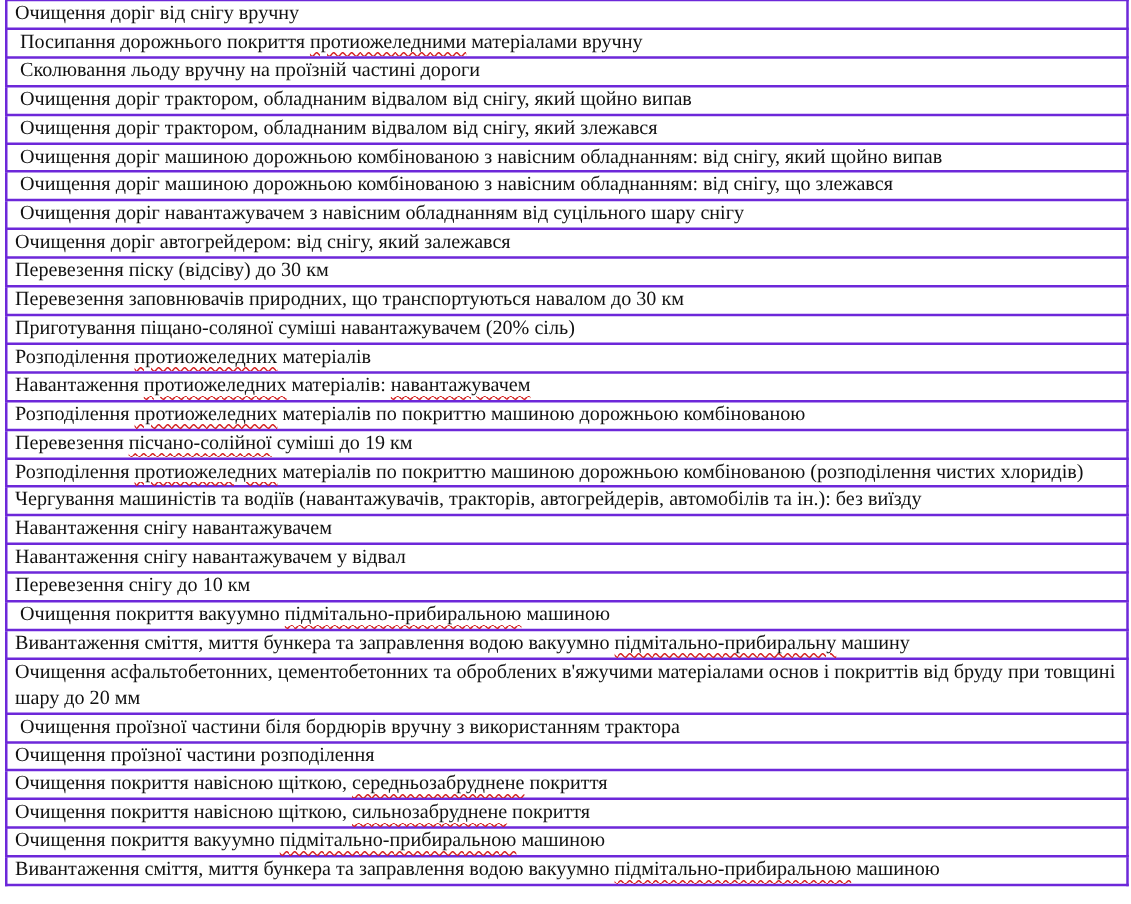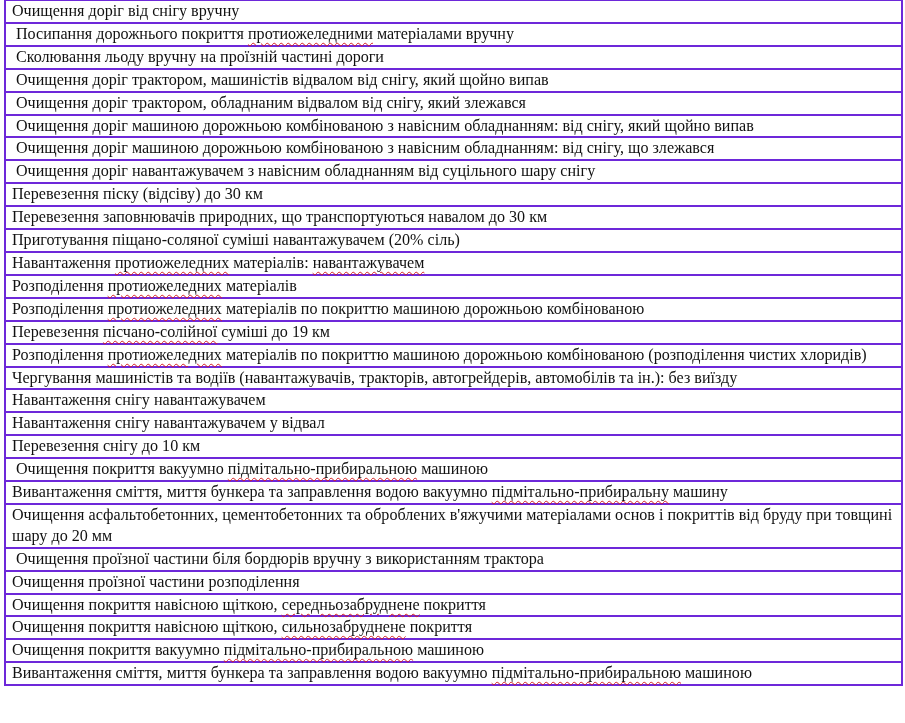--- a/index.html
+++ b/index.html
@@ -34,48 +34,51 @@
       <tr>
         <td><span>Очищення доріг від снігу вручну</span></td>
       </tr>
       <tr>
         <td class="indent"><span>Посипання дорожнього покриття <span class="sp">протиожеледними</span> матеріалами вручну</span></td>
       </tr>
       <tr>
         <td class="indent"><span>Сколювання льоду вручну на проїзній частині дороги</span></td>
       </tr>
       <tr>
-        <td class="indent"><span>Очищення доріг трактором, машиністів відвалом від снігу, який щойно випав</span></td>
+        <td class="indent"><span>Очищення доріг трактором, обладнаним відвалом від снігу, який щойно випав</span></td>
       </tr>
       <tr>
         <td class="indent"><span>Очищення доріг трактором, обладнаним відвалом від снігу, який злежався</span></td>
       </tr>
       <tr>
         <td class="indent"><span>Очищення доріг машиною дорожньою комбінованою з навісним обладнанням: від снігу, який щойно випав</span></td>
       </tr>
       <tr>
         <td class="indent"><span>Очищення доріг машиною дорожньою комбінованою з навісним обладнанням: від снігу, що злежався</span></td>
       </tr>
       <tr>
         <td class="indent"><span>Очищення доріг навантажувачем з навісним обладнанням від суцільного шару снігу</span></td>
       </tr>
       <tr>
+        <td><span>Очищення доріг автогрейдером: від снігу, який залежався</span></td>
+      </tr>
+      <tr>
         <td><span>Перевезення піску (відсіву) до 30 км</span></td>
       </tr>
       <tr>
         <td><span>Перевезення заповнювачів природних, що транспортуються навалом до 30 км</span></td>
       </tr>
       <tr>
         <td><span>Приготування піщано-соляної суміші навантажувачем (20% сіль)</span></td>
       </tr>
       <tr>
-        <td><span>Навантаження <span class="sp">протиожеледних</span> матеріалів: <span class="sp">навантажувачем</span></span></td>
+        <td><span>Розподілення <span class="sp">протиожеледних</span> матеріалів</span></td>
       </tr>
       <tr>
-        <td><span>Розподілення <span class="sp">протиожеледних</span> матеріалів</span></td>
+        <td><span>Навантаження <span class="sp">протиожеледних</span> матеріалів: <span class="sp">навантажувачем</span></span></td>
       </tr>
       <tr>
         <td><span>Розподілення <span class="sp">протиожеледних</span> матеріалів по покриттю машиною дорожньою комбінованою</span></td>
       </tr>
       <tr>
         <td><span>Перевезення <span class="sp">пісчано-солійної</span> суміші до 19 км</span></td>
       </tr>
       <tr>
         <td><span>Розподілення <span class="sp">протиожеледних</span> матеріалів по покриттю машиною дорожньою комбінованою (розподілення чистих хлоридів)</span></td>
       </tr>

